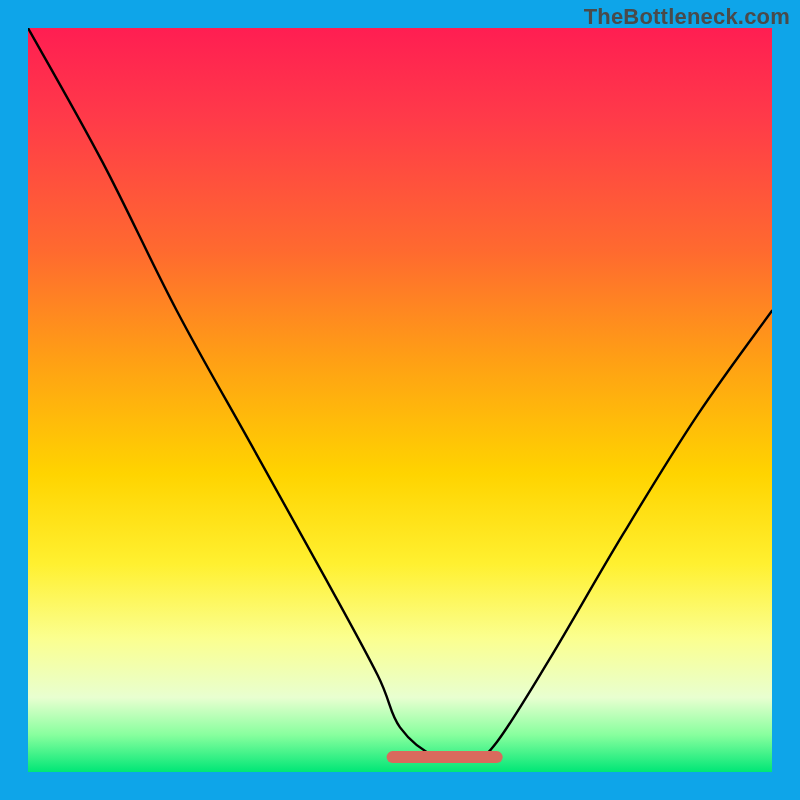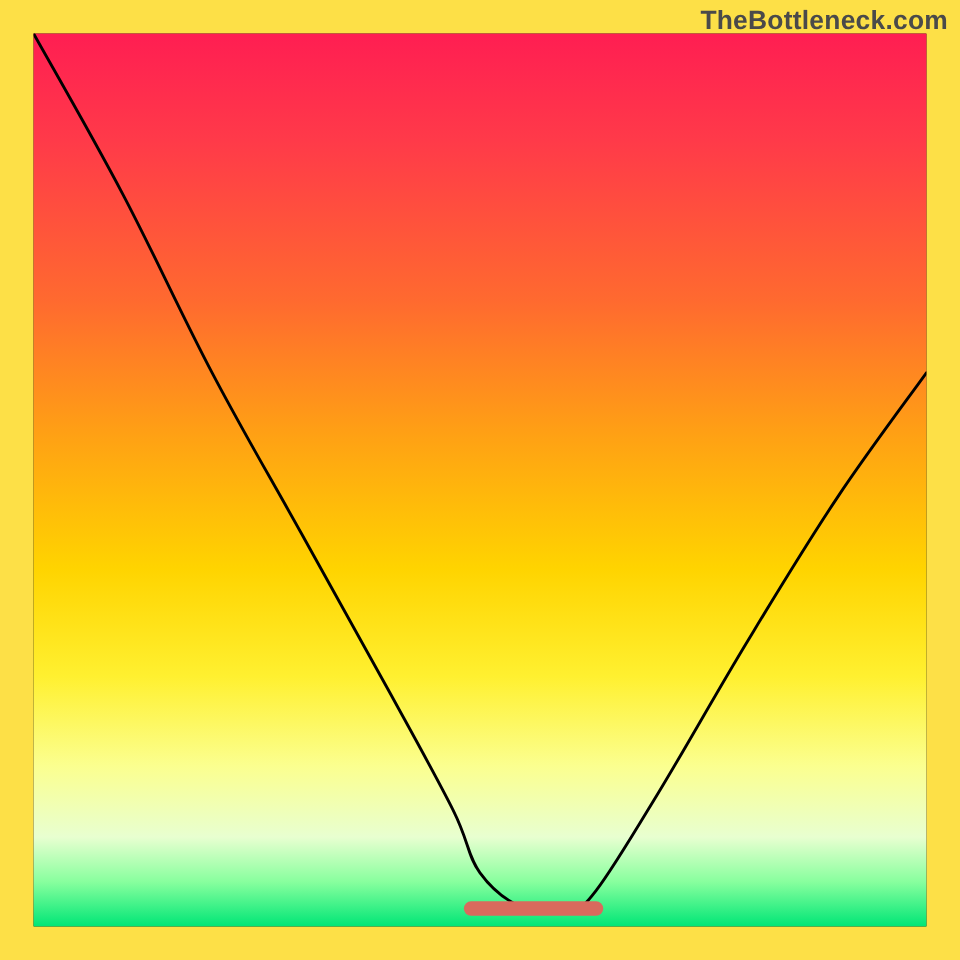--- a/index.html
+++ b/index.html
@@ -8,21 +8,21 @@
     width: 800px;
     height: 800px;
     background: #000;
     font-family: Arial, Helvetica, sans-serif;
     overflow: hidden;
   }
   .frame {
     position: relative;
     width: 800px;
     height: 800px;
-    background: #fde047;
+    background: #0ea5e9;
   }
   .watermark {
     position: absolute;
     top: 4px;
     right: 10px;
     color: #4a4a4a;
     font-size: 22px;
     font-weight: 600;
     letter-spacing: 0.2px;
     z-index: 10;

